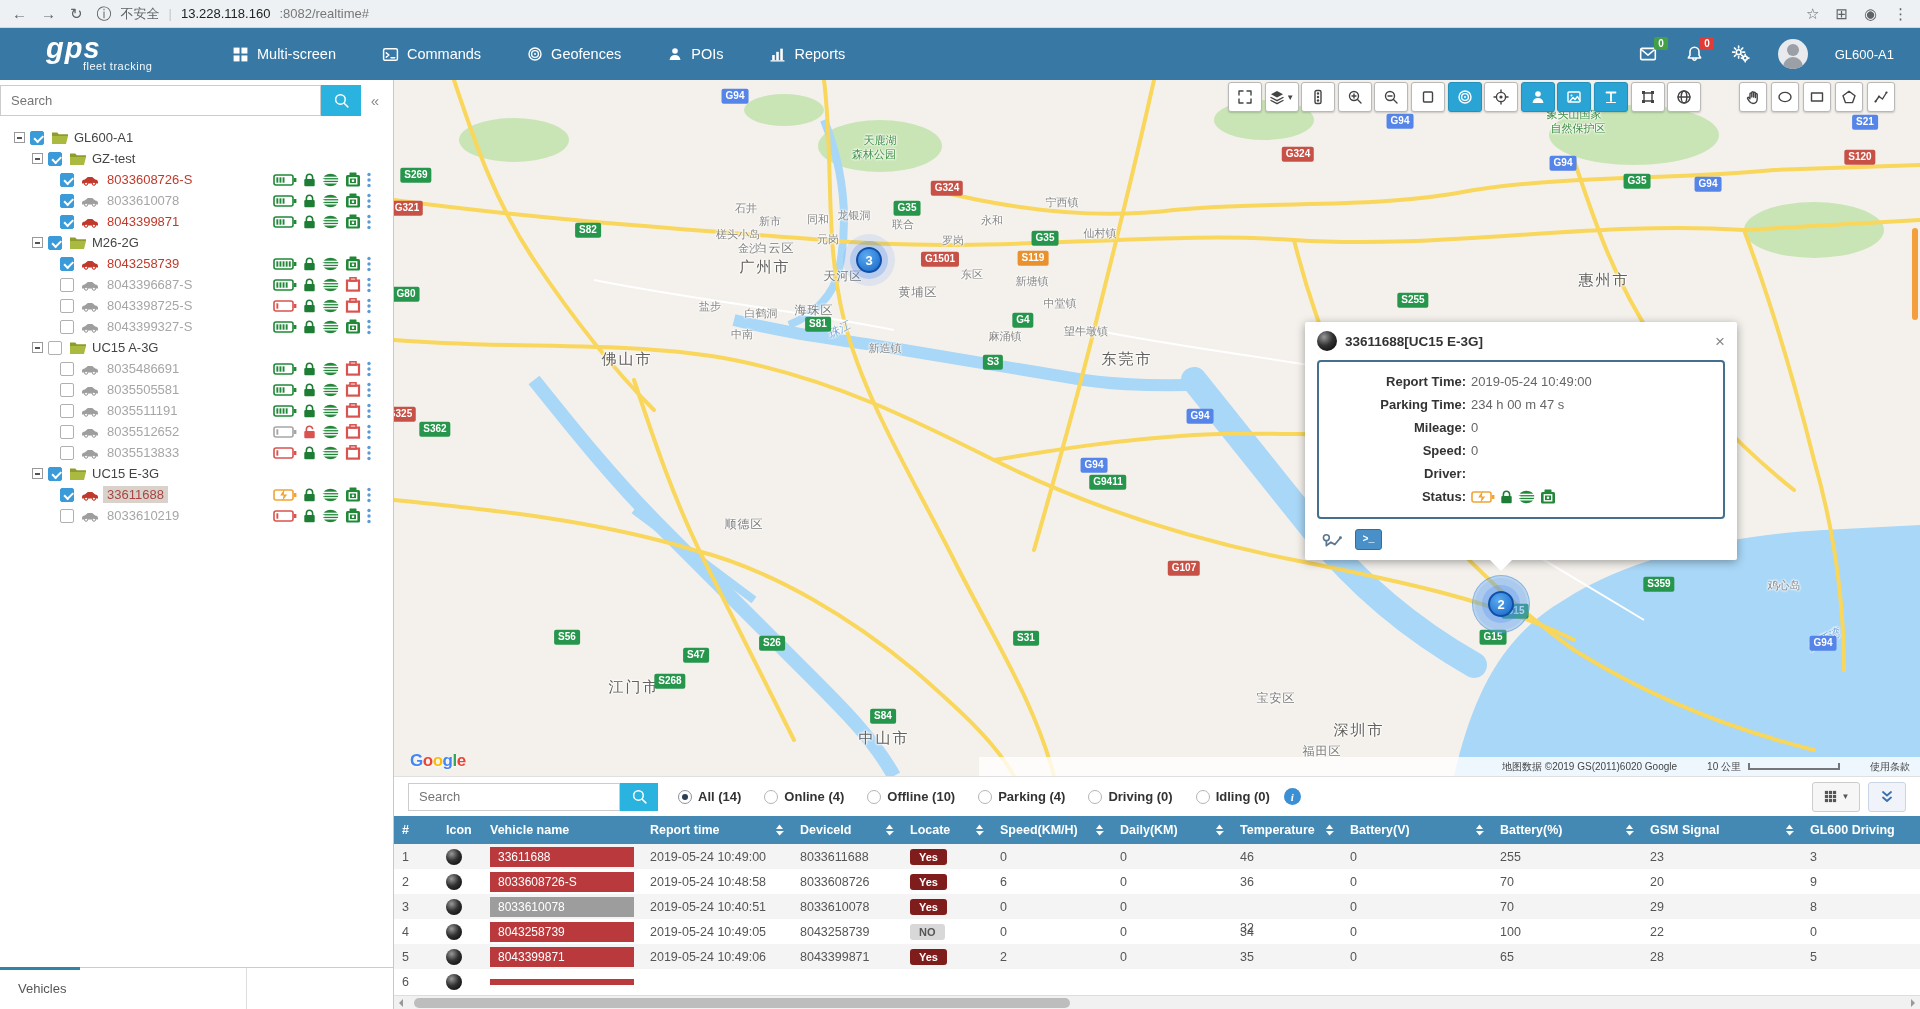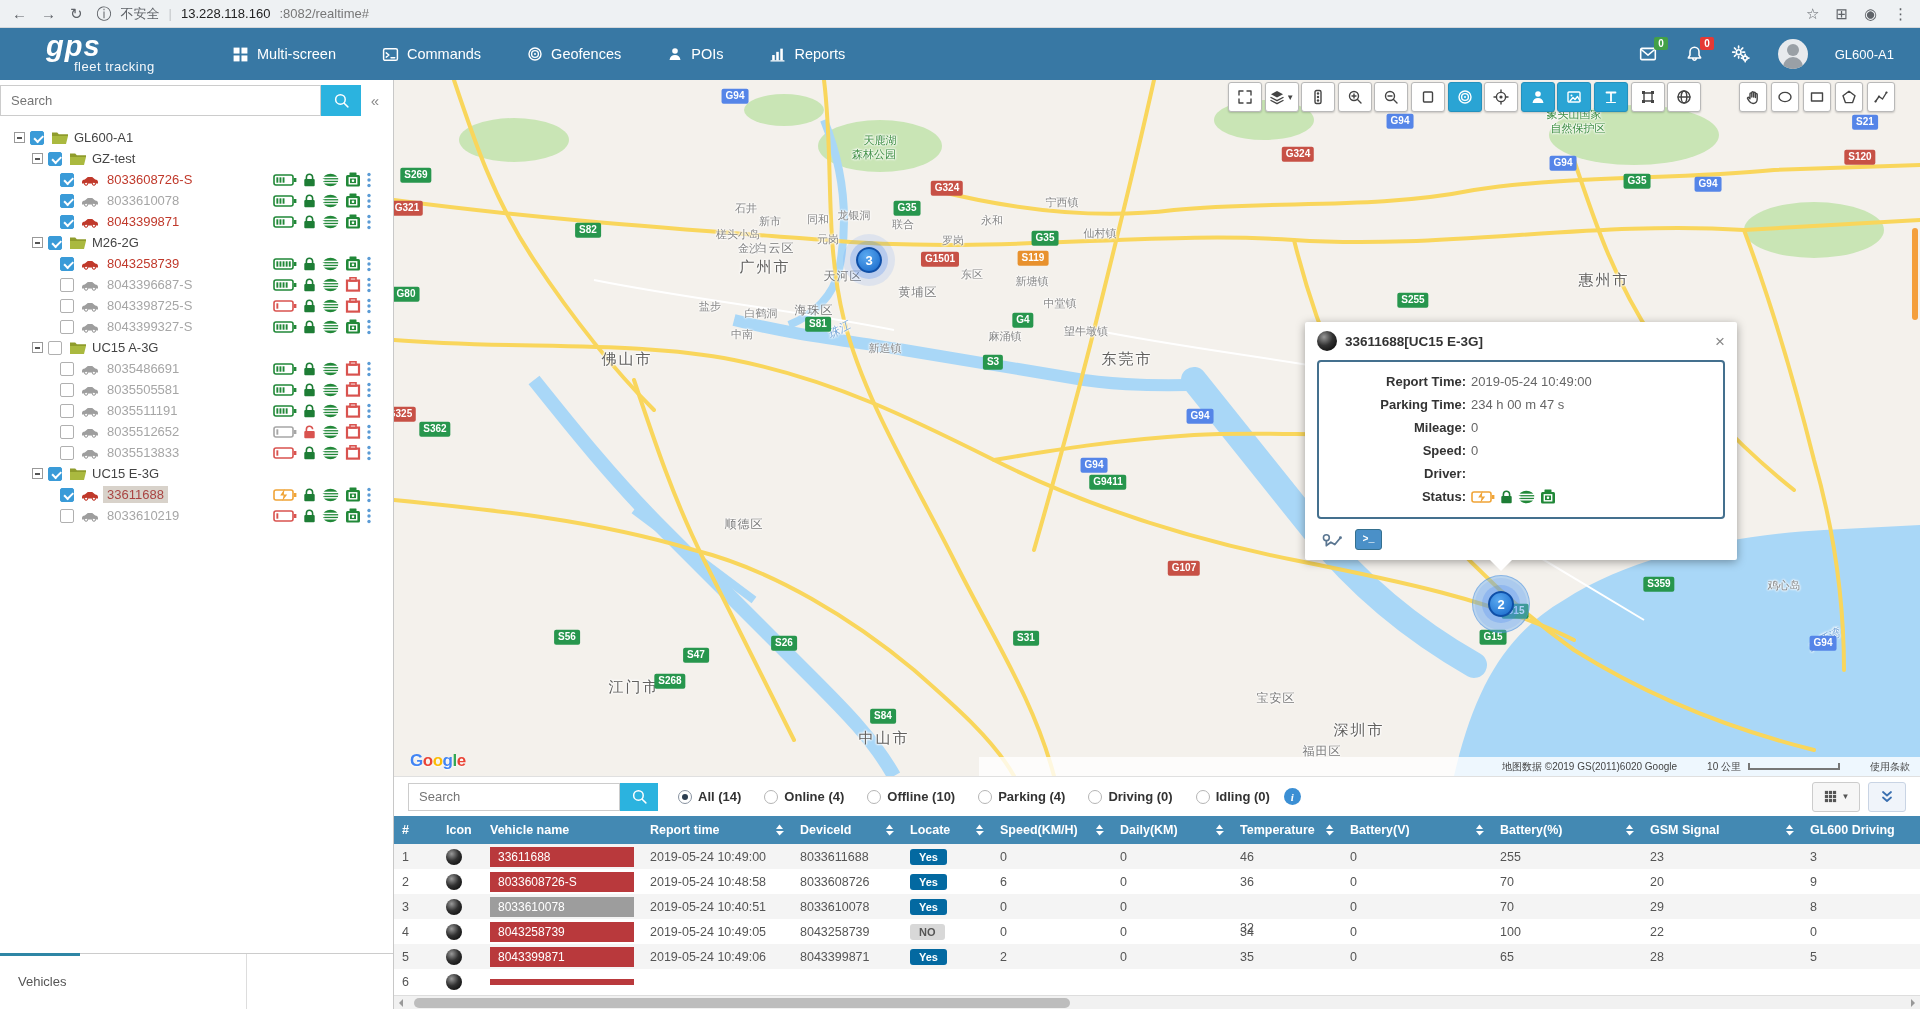--- a/index.html
+++ b/index.html
@@ -9,21 +9,21 @@
 .browser{height:28px;background:#eef1f3;border-bottom:1px solid #d5d8db;display:flex;align-items:center;padding:0 12px;gap:14px;font-size:13px;color:#5f6368}
 .b-icon{font-size:15px;color:#5f6368;line-height:1}
 .urlbox{flex:1;display:flex;align-items:center;gap:9px}
 .sep{color:#c4c7ca}
 .url-host{color:#222}.url-path{color:#777}
 .b-right{display:flex;gap:16px;align-items:center}
 
 .appbar{height:52px;background:#3878a4;display:flex;align-items:center;color:#fff}
 .logo{width:196px;padding-left:46px;flex:none}
 .logo-main{font-size:29px;font-weight:bold;font-style:italic;line-height:.85;letter-spacing:1px}
-.logo-sub{font-size:13px;letter-spacing:.5px;margin-left:28px;opacity:.95}
+.logo-sub{font-size:11px;letter-spacing:.5px;margin-left:37px;opacity:.95}
 .nav{display:flex;gap:46px;margin-left:36px}
 .nav-item{display:flex;align-items:center;gap:8px;font-size:14.5px;cursor:pointer}
 .appbar-right{margin-left:auto;display:flex;align-items:center;gap:27px;padding-right:26px}
 .ibadge{position:relative;display:flex}
 .cnt{position:absolute;top:-8px;right:-10px;font-size:10px;font-weight:bold;padding:0 4px;border-radius:2px;line-height:13px;color:#fff}
 .cnt.g{background:#43a047}.cnt.r{background:#e53935}
 .avatar{width:30px;height:30px;border-radius:50%;background:#e8eaed;position:relative;overflow:hidden;flex:none}
 .avatar::before{content:"";position:absolute;width:12px;height:12px;border-radius:50%;background:#9aa0a6;left:9px;top:5px}
 .avatar::after{content:"";position:absolute;width:20px;height:12px;border-radius:10px 10px 0 0;background:#9aa0a6;left:5px;top:18px}
 .user{font-size:13px}
@@ -43,21 +43,21 @@
 .cb.on::after{content:"";position:absolute;left:2.5px;top:3px;width:7px;height:3.5px;border-left:2px solid #fff;border-bottom:2px solid #fff;transform:rotate(-45deg)}
 .gname{font-size:13px;color:#444;margin-left:5px}
 .vname{font-size:13px;margin-left:4px;padding:1px 4px;white-space:nowrap}
 .vname.on{color:#c0392b}.vname.off{color:#a6a6a6}
 .vname.sel{background:#d8d2ca;color:#a94442}
 .r0{padding-left:8px}.r1{padding-left:26px}.r2{padding-left:54px}
 .sp{flex:1}
 .sticons{display:flex;align-items:center;gap:6px;width:114px;flex:none}
 .sticons span{display:flex}
 .icon-car,.ficon{display:flex;margin-left:2px;flex:none}
-.footer{height:56px;border-top:1px solid #ccc;position:relative;background:#fff}
+.footer{height:42px;border-top:1px solid #ccc;position:relative;background:#fff}
 .vtab{width:247px;height:100%;border-right:1px solid #ddd;display:flex;align-items:center;padding-left:18px;font-size:13px;color:#555;position:relative;cursor:pointer}
 .vtab::before{content:"";position:absolute;top:-1px;left:0;width:80px;height:3px;background:#2e86a5}
 .rightcol{flex:1;display:flex;flex-direction:column;position:relative;min-width:0}
 
 .map{position:relative;flex:1;background:#f4f1ec;overflow:hidden}
 .map svg.base{position:absolute;left:0;top:0}
 .lbl{position:absolute;transform:translate(-50%,-50%);white-space:nowrap;z-index:1;text-shadow:0 1px 2px #fff,0 -1px 2px #fff,1px 0 2px #fff,-1px 0 2px #fff}
 .k-city{font-size:15px;color:#61605e;letter-spacing:2px}
 .k-district{font-size:12px;color:#7a7a7a;letter-spacing:1px}
 .k-town{font-size:11px;color:#868686}
@@ -105,21 +105,21 @@
 .gbtn{width:48px;height:30px;background:#f6f6f6;border:1px solid #ccc;border-radius:3px;display:flex;align-items:center;justify-content:center;gap:4px;color:#555;cursor:pointer}
 .cbtn{width:38px;height:30px;background:#f0f4fa;border:1px solid #c9d4e4;border-radius:3px;display:flex;align-items:center;justify-content:center;color:#3a6fb0;cursor:pointer}
 .thead{display:flex;background:#4389b3;height:28px}
 .th{display:flex;align-items:center;justify-content:space-between;color:#fff;font-size:12.5px;font-weight:bold;padding:0 8px}
 .tbody .trB:nth-child(odd){background:#f4f4f4}
 .trB{display:flex;align-items:center;height:25px;font-size:12.5px;color:#555}
 .td{padding:0 8px;white-space:nowrap;overflow:hidden;display:flex;align-items:center}
 .nbadge{display:block;width:100%;padding:3px 8px;color:#fff;font-size:12px}
 .nbadge.red{background:#b9393c}.nbadge.gray{background:#9d9d9d}
 .loc{display:inline-block;padding:2px 9px;border-radius:3px;font-size:11px;font-weight:bold}
-.loc.yes{background:#0369a1;color:#fff}.loc.no{background:#d8d8d8;color:#555}
+.loc.yes{background:#7f1d1d;color:#fff}.loc.no{background:#d8d8d8;color:#555}
 .partial{height:26px;overflow:hidden;background:#fff}
 .hscroll{height:14px;background:#f1f1f1;border-top:1px solid #ddd;position:relative}
 .thumb{position:absolute;left:20px;top:2px;width:656px;height:10px;background:#bdbdbd;border-radius:5px;cursor:pointer}
 .sarrow{position:absolute;top:3px;width:0;height:0;border:4px solid transparent}
 .sarrow.l{left:5px;border-right-color:#999;border-left:none}
 .sarrow.r{right:5px;border-left-color:#999;border-right:none}
 </style>
 </head>
 <body>
 
@@ -1125,21 +1125,21 @@
           <div class="badge bg-blue" style="left: 1471px; top: 42px;">S21</div>
           <div class="badge bg-green" style="left: 22px; top: 95px;">S269</div>
           <div class="badge bg-green" style="left: 12px; top: 214px;">G80</div>
           <div class="badge bg-green" style="left: 194px; top: 150px;">S82</div>
           <div class="badge bg-green" style="left: 424px; top: 244px;">S81</div>
           <div class="badge bg-green" style="left: 513px; top: 128px;">G35</div>
           <div class="badge bg-green" style="left: 651px; top: 158px;">G35</div>
           <div class="badge bg-green" style="left: 1243px; top: 101px;">G35</div>
           <div class="badge bg-green" style="left: 629px; top: 240px;">G4</div>
           <div class="badge bg-green" style="left: 599px; top: 282px;">S3</div>
-          <div class="badge bg-green" style="left: 390px; top: 563px; text-align: right;">S26</div>
+          <div class="badge bg-green" style="left: 378px; top: 563px; text-align: right;">S26</div>
           <div class="badge bg-green" style="left: 632px; top: 558px;">S31</div>
           <div class="badge bg-green" style="left: 1122px; top: 453px;">S32</div>
           <div class="badge bg-green" style="left: 714px; top: 402px;">G9411</div>
           <div class="badge bg-green" style="left: 975px; top: 401px;">G9411</div>
           <div class="badge bg-green" style="left: 1121px; top: 531px;">G15</div>
           <div class="badge bg-green" style="left: 1099px; top: 557px;">G15</div>
           <div class="badge bg-green" style="left: 302px; top: 575px;">S47</div>
           <div class="badge bg-green" style="left: 276px; top: 601px;">S268</div>
           <div class="badge bg-green" style="left: 173px; top: 557px;">S56</div>
           <div class="badge bg-green" style="left: 489px; top: 636px;">S84</div>

